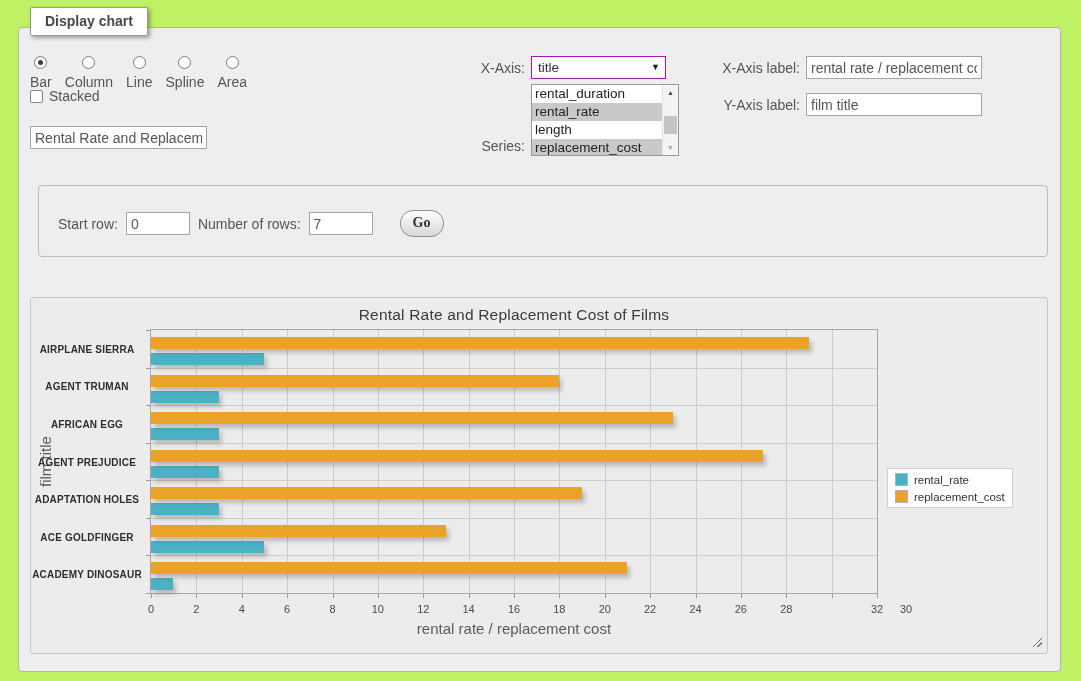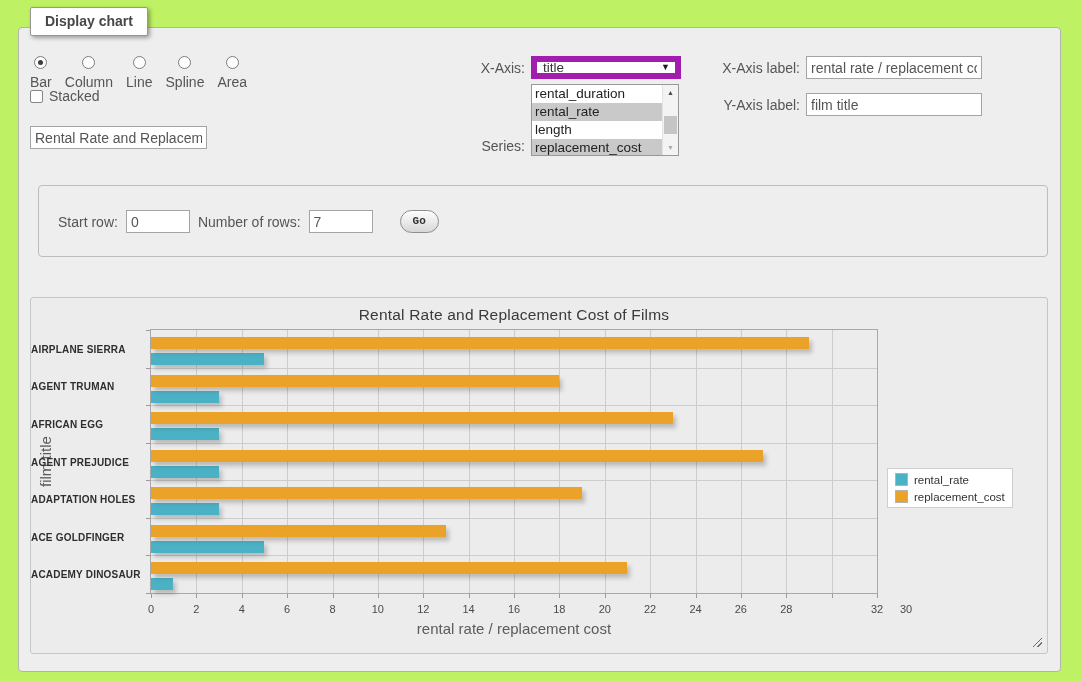--- a/index.html
+++ b/index.html
@@ -24,21 +24,21 @@
                  border-radius:50%; background:#3e3e3e; }
   .stacked-row { left:30px; top:88px; display:flex; align-items:center; gap:6px; }
   .checkbox-glyph { width:13px; height:13px; border:1px solid #858585; border-radius:2px; background:#fdfdfd; }
 
   input.text { border:1px solid #a4a4a4; background:#fff; font:14px "Liberation Sans",sans-serif;
                color:#555; padding:2px 4px; height:23px; }
   .title-input { left:30px; top:126px; width:177px; }
 
   .xaxis-label  { left:425px; top:60px;  width:100px; text-align:right; }
   .series-label { left:425px; top:138px; width:100px; text-align:right; }
-  .select-box { left:531px; top:56px; width:150px; height:23px; background:#fff; border:6px solid #a21caf;
+  .select-box { left:531px; top:56px; width:135px; height:23px; background:#fff; border:1px solid #a21caf;
                 display:flex; align-items:center; justify-content:space-between; padding:0 5px 0 6px;
                 font-size:13.5px; color:#333; }
   .select-arrow { font-size:9px; color:#1d1d1d; line-height:1; }
 
   .series-list { left:531px; top:84px; width:148px; height:72px; background:#fff; border:1px solid #989898;
                  overflow:hidden; }
   .series-option { height:18px; line-height:18px; font-size:13.5px; color:#222; padding-left:3px;
                    margin-right:16px; white-space:nowrap; overflow:hidden; }
   .series-option.selected { background:#c9c9c9; }
   .scrollbar { position:absolute; top:0; right:0; width:16px; height:100%; background:#f3f3f3;
@@ -52,35 +52,35 @@
   .xal-label { left:700px; top:60px; width:100px; text-align:right; }
   .xal-input { left:806px; top:56px; width:176px; }
   .yal-label { left:700px; top:97px; width:100px; text-align:right; }
   .yal-input { left:806px; top:93px; width:176px; }
 
   
   .sub-fieldset { left:38px; top:185px; width:1010px; height:72px; border:1px solid #bdbdbd; border-radius:4px; }
   .pag-row { left:58px; top:210px; display:flex; align-items:center; gap:8px;justify-content:center; }
   .pag-row input.text { width:64px; }
   .go-button { margin-left:19px; padding:4px 12px 5px; border:1px solid #8f8f8f; border-radius:13px;
-               background:linear-gradient(#fefefe,#d7d7d7); font-family:Liberation Mono, monospace;
-               font-size:11px; font-weight:bold; color:#333; }
+               background:linear-gradient(#fefefe,#d7d7d7); font-family:Liberation Serif, serif;
+               font-size:14px; font-weight:bold; color:#333; }
 
   
   .chart-box { left:30px; top:297px; width:1018px; height:357px; background:#ececec;
                border:1px solid #c6c6c6; border-radius:3px; }
   .chart-title { position:absolute; left:119px; top:8px; width:728px; text-align:center;
                  font-size:15.5px; color:#3a3a3a; letter-spacing:.2px; }
   .plot { position:absolute; left:119px; top:31px; width:728px; height:265px; border:1px solid #a8a8a8; }
   .vgrid { position:absolute; top:0; width:1px; height:100%; background:#cccccc; }
   .hgrid { position:absolute; left:0; height:1px; width:100%; background:#cccccc; }
   .bar { position:absolute; left:0; height:12px; box-shadow:3px 4px 4px rgba(60,60,60,.28); }
   .tick { position:absolute; background:#9b9b9b; }
   .x-tick-label { position:absolute; transform:translateX(-50%); font-size:11px; color:#4a4a4a; top:305px; }
-  .cat-label { position:absolute; left:0; width:112px; text-align:left; font-size:10px; font-weight:bold;
+  .cat-label { position:absolute; left:0; width:112px; text-align:center; font-size:10px; font-weight:bold;
                color:#2e2e2e; transform:translateY(-50%); letter-spacing:.2px; white-space:nowrap; }
   .x-axis-title { position:absolute; left:119px; top:322px; width:728px; text-align:center;
                   font-size:15px; color:#5b5b5b; }
   .y-axis-title { position:absolute; left:6px; top:31px; height:265px; width:18px; writing-mode:vertical-rl;
                   transform:rotate(180deg); text-align:center; font-size:15px; color:#5b5b5b; }
   .chart-legend { position:absolute; left:856px; top:170px; background:#fff; border:1px solid #cfcfcf;
                   padding:4px 7px; display:flex; flex-direction:column; gap:4px; }
   .legend-row { display:flex; align-items:center; gap:6px; }
   .legend-swatch { width:13px; height:13px; border:1px solid #b3b3b3; flex:0 0 auto; }
   .legend-text { font-size:11.5px; color:#333; white-space:nowrap; }

